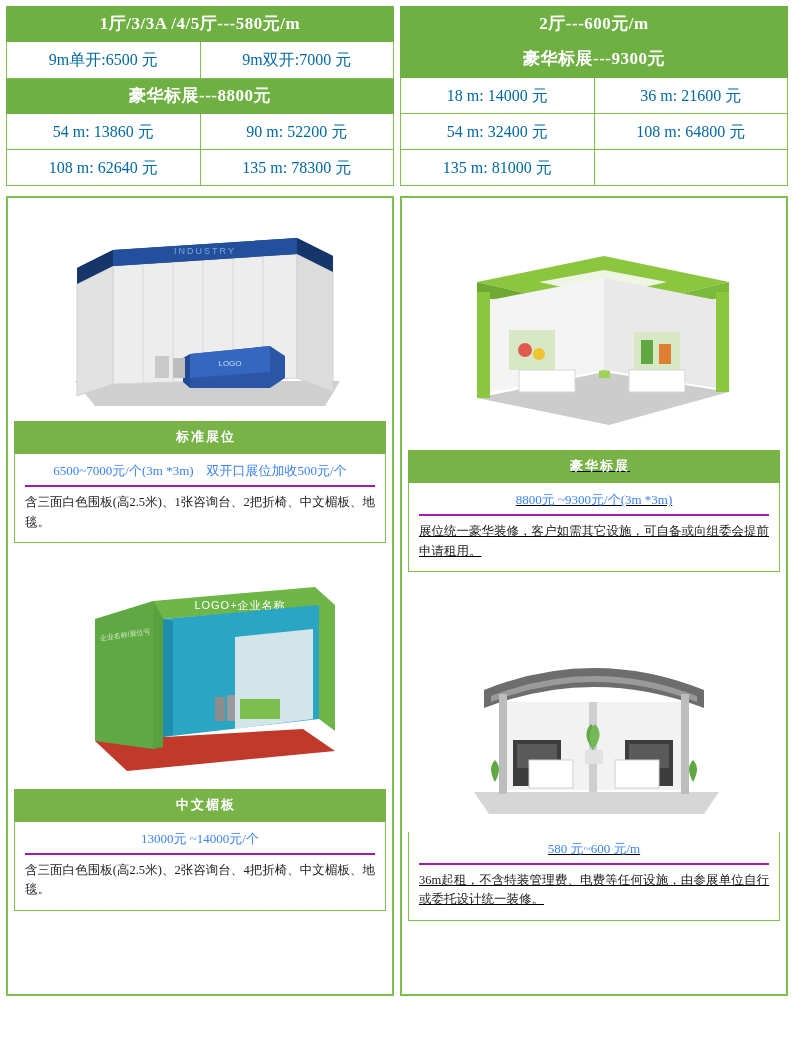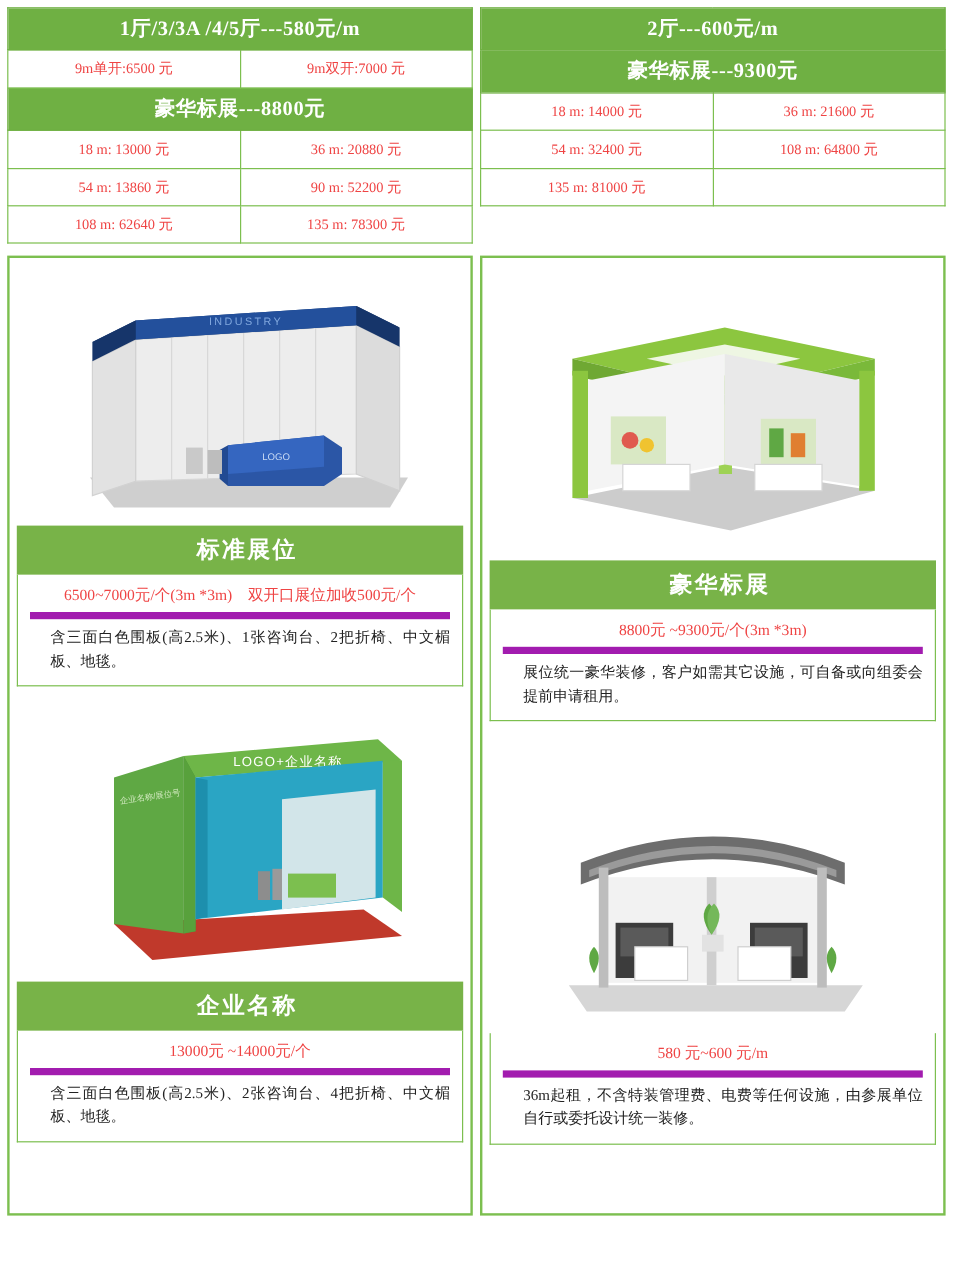--- a/index.html
+++ b/index.html
@@ -27,22 +27,22 @@
   .tbl {
     width: 100%;
     border-collapse: collapse;
     table-layout: fixed;
   }
   .tbl td {
     border: 1px solid #7cbf4f;
     text-align: center;
     vertical-align: middle;
     font-family: "Liberation Serif", serif;
-    color: #ef4444;
-    font-size: 12px;
+    color: #0369a1;
+    font-size: 16px;
     padding: 8px 2px;
     line-height: 1.2;
     white-space: nowrap;
   }
   .tbl td.hdr {
     background: #6fb043;
     color: #ffffff;
     font-weight: bold;
     font-size: 17px;
     letter-spacing: .5px;
@@ -59,63 +59,62 @@
     width: 100%;
   }
   .panel {
     width: 388px;
     border: 2px solid #7cbf4f;
     background: #ffffff;
     padding: 8px 6px 10px 6px;
     position: relative;
   }
   .panel-left { height: 800px; }
-  .panel-right { height: 800px; }
+  .panel-right { height: 800px; text-decoration: underline; }
 
   .card { position: relative; }
 
   .illus {
     position: relative;
     width: 100%;
     overflow: hidden;
   }
 
   .cap-title {
     background: #78b348;
     color: #ffffff;
     text-align: center;
     font-family: "Liberation Serif", serif;
     font-weight: bold;
-    font-size: 19px;
+    font-size: 13px;
     padding: 7px 0 8px 12px;
     letter-spacing: 2px;
   }
   .cap-body {
     border: 1px solid #7cbf4f;
     border-top: none;
     padding: 8px 10px 10px 10px;
     background: #ffffff;
   }
   .cap-price {
     text-align: center;
     font-family: "Liberation Serif", serif;
     font-size: 13px;
-    color: #ef4444;
+    color: #3b82f6;
     padding-bottom: 5px;
-    border-bottom: 6px solid #a21caf;
+    border-bottom: 2px solid #a21caf;
     margin-bottom: 6px;
     white-space: nowrap;
   }
   .cap-desc {
     font-family: "Liberation Serif", serif;
     font-size: 12.5px;
     color: #222;
     line-height: 1.55;
     text-align: justify;
-    margin-left: 17px;
   }
 
   
   svg { display: block; margin: 0 auto; }
 </style>
 </head>
 <body>
 
 <div class="page">
 
@@ -128,24 +127,20 @@
             <td class="hdr" colspan="2">1厅/3/3A /4/5厅---580元/m</td>
           </tr>
           <tr>
             <td>9m单开:6500 元</td>
             <td>9m双开:7000 元</td>
           </tr>
           <tr>
             <td class="hdr" colspan="2">豪华标展---8800元</td>
           </tr>
           <tr>
-            <td>18 m: 13000 元</td>
-            <td>36 m: 20880 元</td>
-          </tr>
-          <tr>
             <td>54 m: 13860 元</td>
             <td>90 m: 52200 元</td>
           </tr>
           <tr>
             <td>108 m: 62640 元</td>
             <td>135 m: 78300 元</td>
           </tr>
         </tbody>
       </table>
     </div>
@@ -239,21 +234,21 @@
 
             <polygon points="284,26 300,26 300,152 284,140" fill="#6eb648"></polygon>
 
             <polygon points="200,58 278,50 278,140 200,150" fill="#f0f0f0" opacity="0.85"></polygon>
 
             <rect x="205" y="120" width="40" height="20" fill="#7cbf4f"></rect>
             <rect x="180" y="118" width="10" height="24" fill="#8d8d8d"></rect>
             <rect x="192" y="116" width="8" height="26" fill="#9a9a9a"></rect>
           </svg>
         </div>
-        <div class="cap-title">企业名称</div>
+        <div class="cap-title">中文楣板</div>
         <div class="cap-body">
           <div class="cap-price">13000元 ~14000元/个</div>
           <div class="cap-desc">含三面白色围板(高2.5米)、2张咨询台、4把折椅、中文楣板、地毯。</div>
         </div>
       </div>
     </div>
 
     <div class="panel panel-right">
 
       <div class="card" style="margin-top:14px;">

